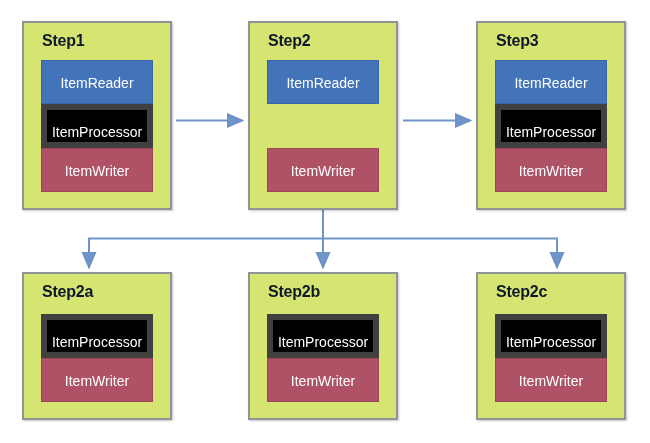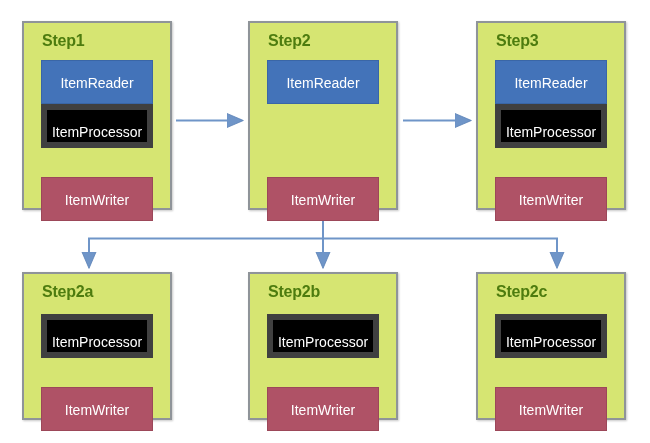--- a/index.html
+++ b/index.html
@@ -31,21 +31,21 @@
     background: #d6e572;
     border: 2px solid #8f9499;
     box-shadow: 1px 1px 2px rgba(0,0,0,0.22);
   }
   .step-title {
     position: absolute;
     left: 18px;
     top: 9px;
     font-size: 16px;
     font-weight: bold;
-    color: #4d7c0f;
+    color: #0f172a;
     letter-spacing: -0.2px;
     white-space: nowrap;
   }
   .comp-stack {
     position: absolute;
     left: 17px;
     right: 17px;
   }
   .component {
     box-sizing: border-box;
@@ -62,21 +62,20 @@
     background: #4373b9;
     border: 1px solid #3a66a6;
   }
   .component.processor {
     background: #000000;
     border: 6px solid #404040;
   }
   .component.writer {
     background: #af5266;
     border: 1px solid #9c4759;
-    margin-top: 29px;
   }
   .component.spacer {
     background: transparent;
     border: none;
   }
 </style>
 </head>
 <body>
 
 <div id="canvas">

